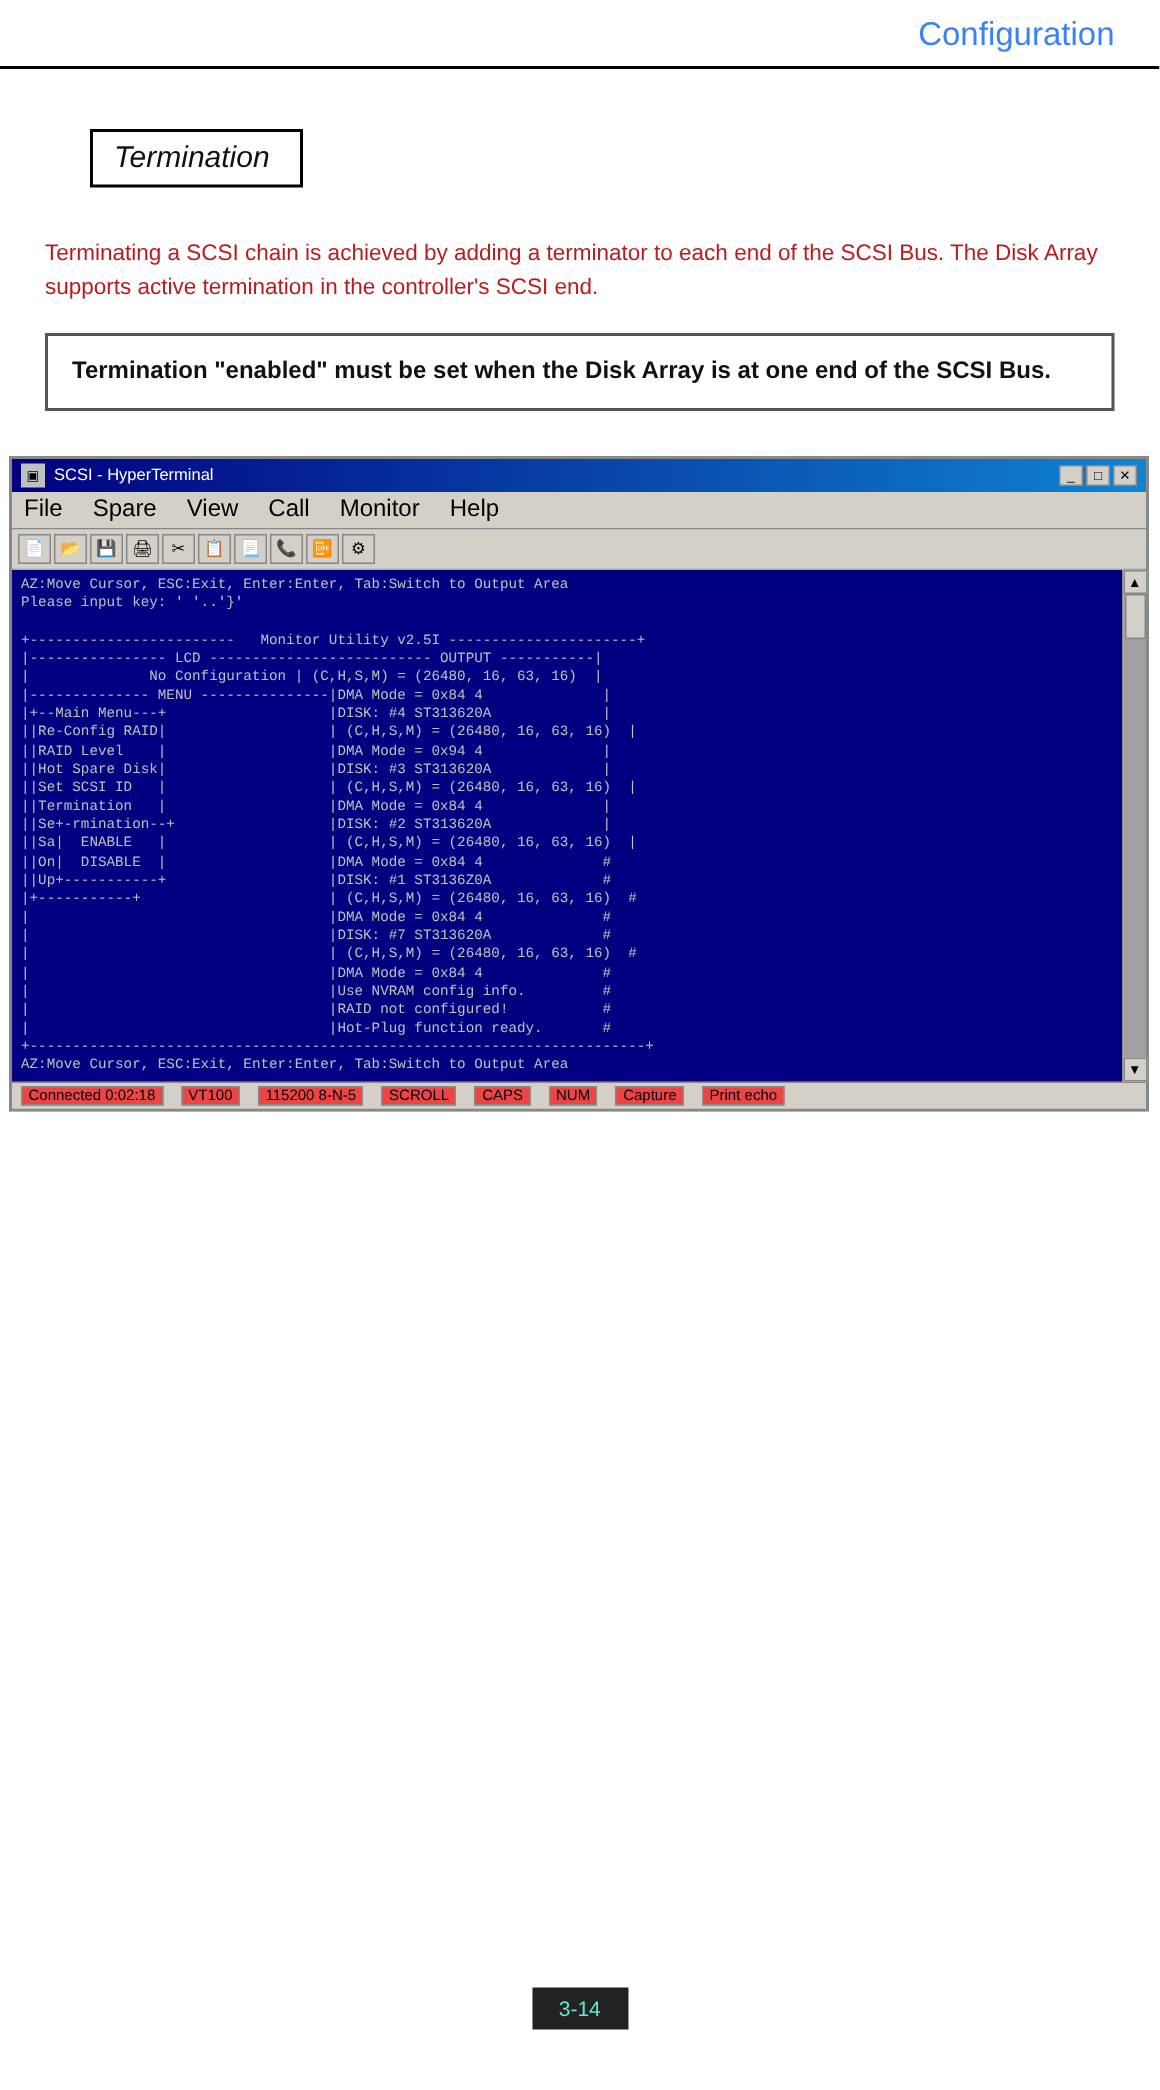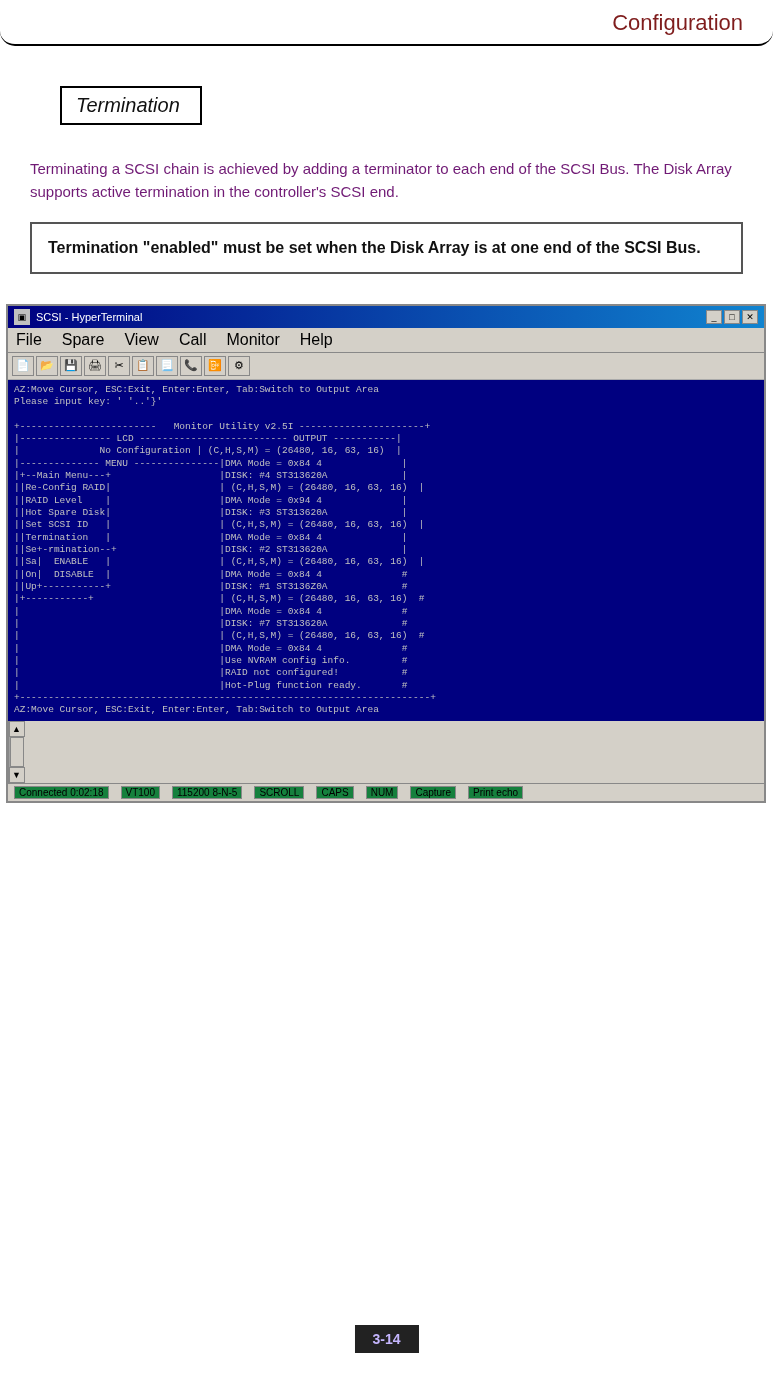--- a/index.html
+++ b/index.html
@@ -10,23 +10,22 @@
       font-family: Arial, sans-serif;
       position: relative;
     }
 
     
     .page-header {
       text-align: right;
       padding: 10px 30px 8px 18px;
       font-size: 22px;
       font-weight: normal;
-      color: #7f1d1d;
+      color: #3b82f6;
       border-bottom: 2px solid #000;
-      border-radius: 15px;
     }
 
     
     .termination-title-box {
       margin: 20px 30px 10px 30px;
       display: inline-block;
       border: 2px solid #000;
       padding: 6px 20px 6px 14px;
     }
     .termination-title-box span {
@@ -34,21 +33,21 @@
       font-style: italic;
       font-weight: normal;
       color: #111;
     }
 
     
     .body-text {
       margin: 22px 30px 18px 30px;
       font-size: 15px;
       line-height: 1.55;
-      color: #701a75;
+      color: #b91c1c;
     }
 
     
     .warning-box {
       margin: 0 30px 20px 30px;
       border: 2px solid #555;
       padding: 12px 16px;
     }
     .warning-box p {
       font-size: 16px;
@@ -135,21 +134,20 @@
       border: 1px solid #888;
       display: flex;
       align-items: center;
       justify-content: center;
       font-size: 11px;
       cursor: pointer;
     }
 
     .hyper-content-area {
       display: flex;
-      flex-direction: column;
     }
 
     .hyper-terminal {
       background: #000080;
       color: #c0c0c0;
       font-family: 'Courier New', Courier, monospace;
       font-size: 9.5px;
       padding: 4px 6px;
       flex: 1;
       min-height: 340px;
@@ -196,33 +194,33 @@
       font-size: 10px;
       padding: 2px 6px;
       display: flex;
       gap: 12px;
       align-items: center;
       color: #000;
     }
     .status-item {
       padding: 0 4px;
       border: 1px solid #888;
-      background: #15803d;
+      background: #ef4444;
     }
 
     
     .page-number {
       position: absolute;
       bottom: 40px;
       left: 50%;
       transform: translateX(-50%);
       background: #222;
-      color: #c4b5fd;
+      color: #5eead4;
       font-size: 14px;
-      font-weight: bold;
+      font-weight: normal;
       padding: 6px 18px;
       min-width: 60px;
       text-align: right;
     }
   </style>
 </head>
 <body>
 
 <div class="page-header">
   <span>Configuration</span>

